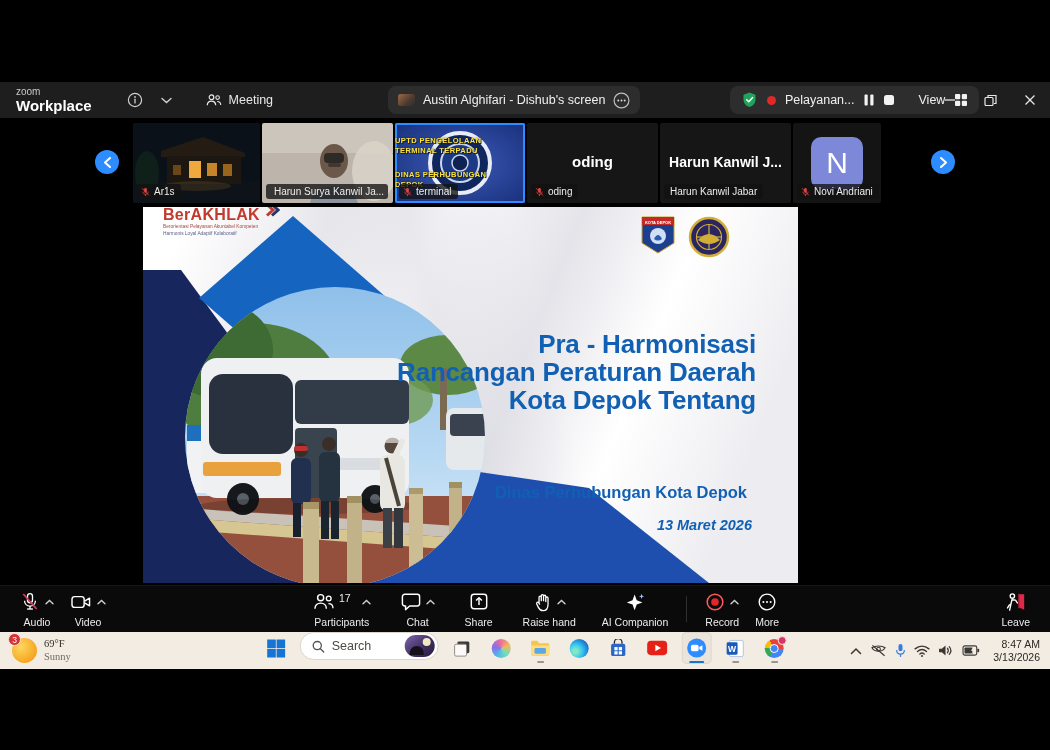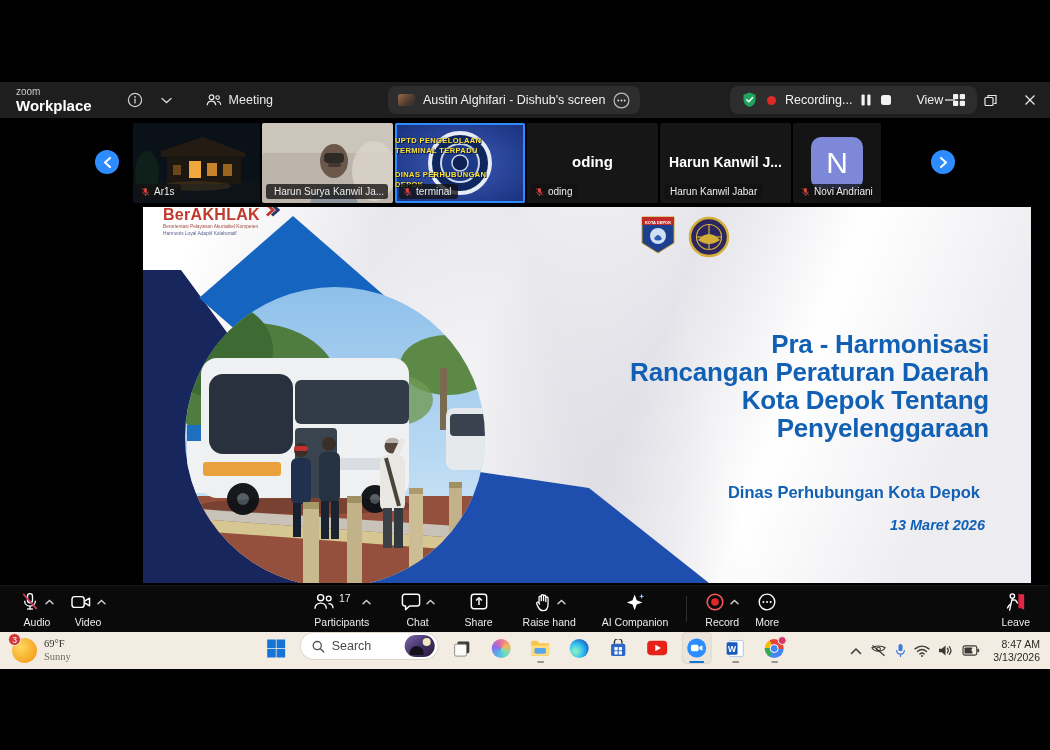--- a/index.html
+++ b/index.html
@@ -37,21 +37,21 @@
   .center-name{position:absolute;left:0;right:0;top:50%;transform:translateY(-58%);
                text-align:center;color:#fff;font-weight:bold;font-size:15px;}
   .avatar{position:absolute;left:50%;top:50%;transform:translate(-50%,-50%);width:52px;height:52px;
           border-radius:10px;background:#7d88d8;color:#fff;font-size:30px;display:flex;
           align-items:center;justify-content:center;}
   .logo-line{position:absolute;left:0;right:0;text-align:left;color:#ffe133;font-weight:bold;
              font-size:7.5px;letter-spacing:.4px;text-shadow:0 0 2px #0a1f4e,1px 1px 0 #0a1f4e;z-index:3;}
   .tile-active{outline:2px solid #2d8cff;outline-offset:-2px;}
 
   
-  .slide{position:absolute;left:143px;top:200px;width:888px;height:383px;background:#fdfdfd;overflow:hidden;z-index:1;}
+  .slide{position:absolute;left:143px;top:200px;width:655px;height:383px;background:#fdfdfd;overflow:hidden;z-index:1;}
   .silk1{position:absolute;inset:0;background:linear-gradient(112deg,#ffffff 6%,#e9e9ee 24%,#fbfbfc 38%,#e4e4ea 55%,#ffffff 70%,#ededf1 88%);}
   .silk2{position:absolute;inset:0;background:linear-gradient(75deg,rgba(255,255,255,0) 30%,rgba(214,214,222,.45) 48%,rgba(255,255,255,0) 62%);}
   .slide svg.art{position:absolute;left:0;top:0;}
   .berakhlak{position:absolute;left:20px;top:7px;width:150px;}
   .ber-title{font-size:16px;font-weight:bold;color:#c03a2e;letter-spacing:.3px;line-height:1;}
   .ber-tag{font-size:4.8px;color:#a04a42;line-height:1.5;}
   .ber-chev{position:absolute;left:101px;top:-4px;}
   .slide-title{position:absolute;right:42px;top:130px;text-align:right;color:#1160b4;
                font-weight:bold;font-size:26px;line-height:28px;letter-spacing:-.2px;}
   .slide-subtitle{position:absolute;right:51px;top:283px;color:#1160b4;font-weight:bold;font-size:16.5px;}
@@ -139,21 +139,21 @@
           <circle cx="11.7" cy="8.5" r="0.95" fill="#dedede"></circle>
       </svg>
     </div>
 
     <div class="status-pill">
       <svg width="17" height="18" viewBox="0 0 24 24">
         <path d="M12 1.5 l8.5 3.2 v6.5 c0 5.3-3.6 9-8.5 10.8 C7.1 20.2 3.5 16.5 3.5 11.2 V4.7 z" fill="#1ea55b"></path>
         <polyline points="8,11.6 11,14.6 16.4,8.6" fill="none" stroke="#fff" stroke-width="2.1" stroke-linecap="round" stroke-linejoin="round"></polyline>
       </svg>
       <span class="rec-dot"></span>
-      <span>Recording...</span>
+      <span>Pelayanan...</span>
       <svg width="10" height="12" viewBox="0 0 10 12">
         <rect x="0.5" y="0.5" width="3.2" height="11" rx="1" fill="#f2f2f2"></rect>
           <rect x="6.3" y="0.5" width="3.2" height="11" rx="1" fill="#f2f2f2"></rect>
       </svg>
       <svg width="12" height="12" viewBox="0 0 12 12">
         <rect x="1" y="1" width="10" height="10" rx="2.5" fill="#f2f2f2"></rect>
       </svg>
       <span class="pill-sep"></span>
       <span style="cursor:pointer">View</span>
       <svg width="14" height="14" viewBox="0 0 14 14">
@@ -409,21 +409,20 @@
         <polyline points="8,1.5 14,7 8,12.5" fill="none" stroke="#27356e" stroke-width="3"></polyline>
       </svg>
       <div class="ber-tag">Berorientasi Pelayanan Akuntabel Kompeten</div>
       <div class="ber-tag" style="color:#5a5f8f">Harmonis Loyal Adaptif Kolaboratif</div>
     </div>
 
     <div class="slide-title">
       <div>Pra - Harmonisasi</div>
       <div>Rancangan Peraturan Daerah</div>
       <div>Kota Depok Tentang</div>
-      <div>Penyelenggaraan</div>
     </div>
     <div class="slide-subtitle">Dinas Perhubungan Kota Depok</div>
     <div class="slide-date">13 Maret 2026</div>
   </div>
 
   <div class="zoom-toolbar">
 
     <div class="tb-item">
       <div class="irow">
         <svg width="20" height="21" viewBox="0 0 24 24">

